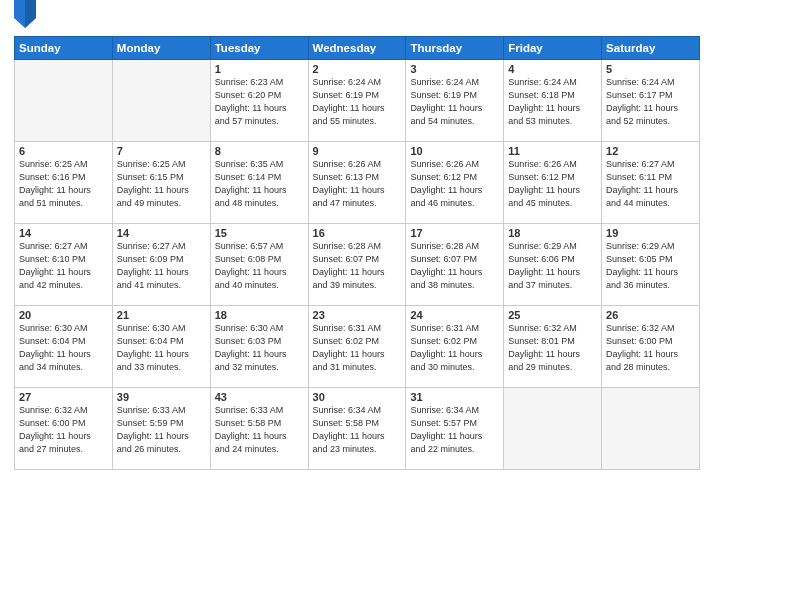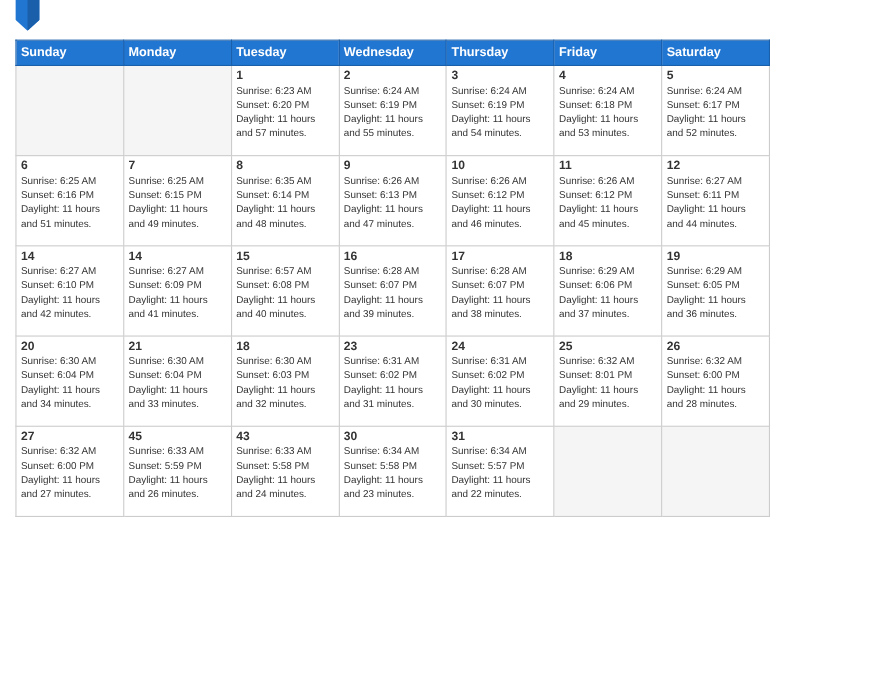--- a/index.html
+++ b/index.html
@@ -328,21 +328,21 @@
         </tr>
         <tr>
           <td>
             <span class="day-num">27</span>
             <div class="day-info">Sunrise: 6:32 AM
 Sunset: 6:00 PM
 Daylight: 11 hours
 and 27 minutes.</div>
           </td>
           <td>
-            <span class="day-num">45</span>
+            <span class="day-num">39</span>
             <div class="day-info">Sunrise: 6:33 AM
 Sunset: 5:59 PM
 Daylight: 11 hours
 and 26 minutes.</div>
           </td>
           <td>
             <span class="day-num">43</span>
             <div class="day-info">Sunrise: 6:33 AM
 Sunset: 5:58 PM
 Daylight: 11 hours

